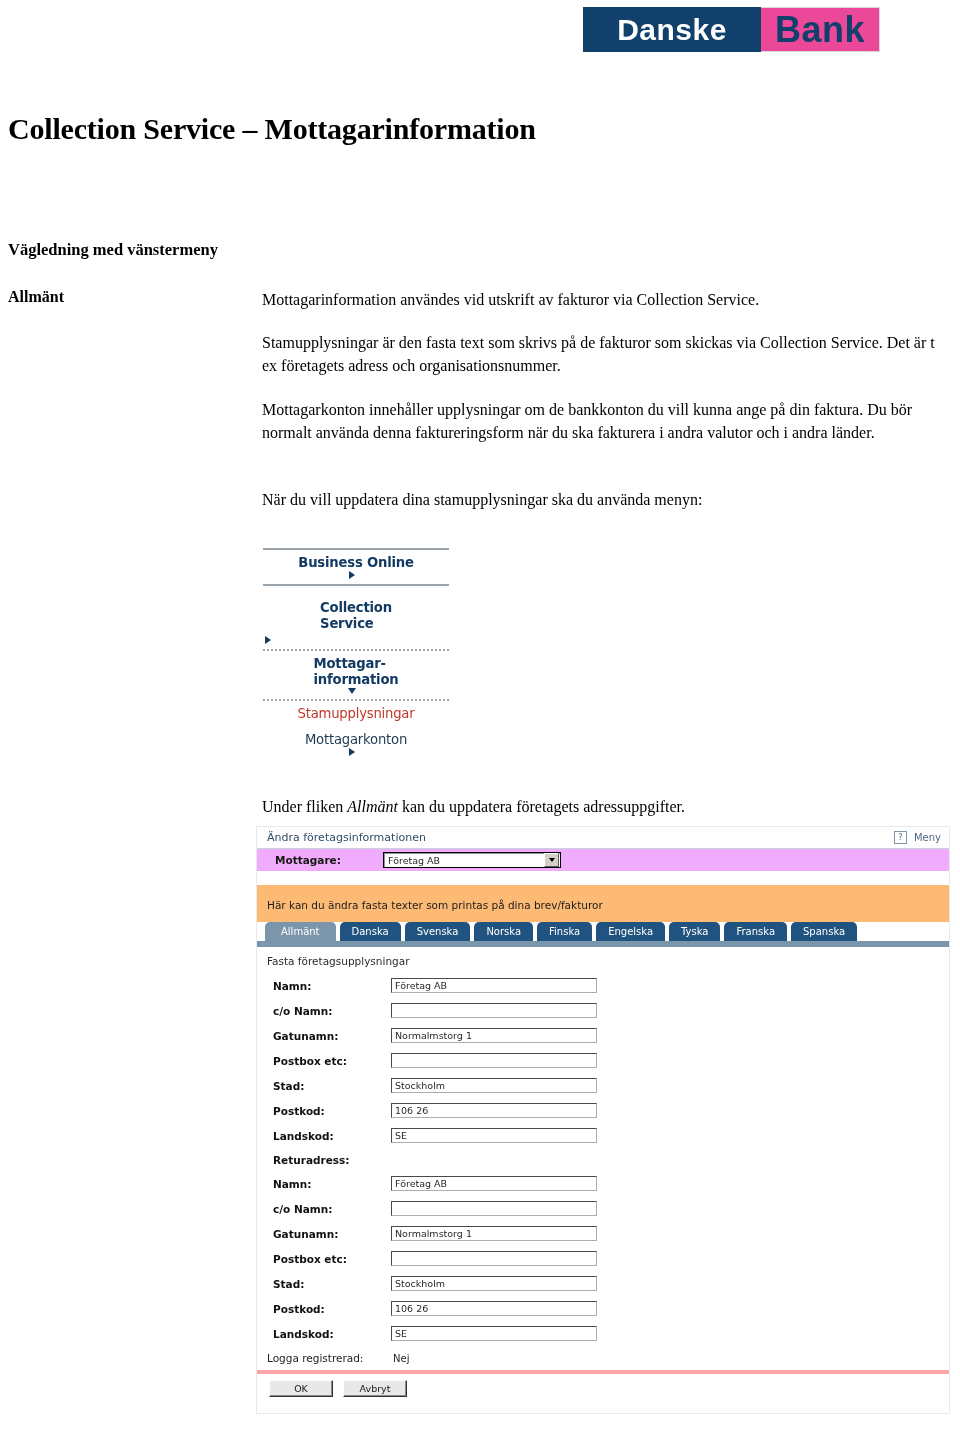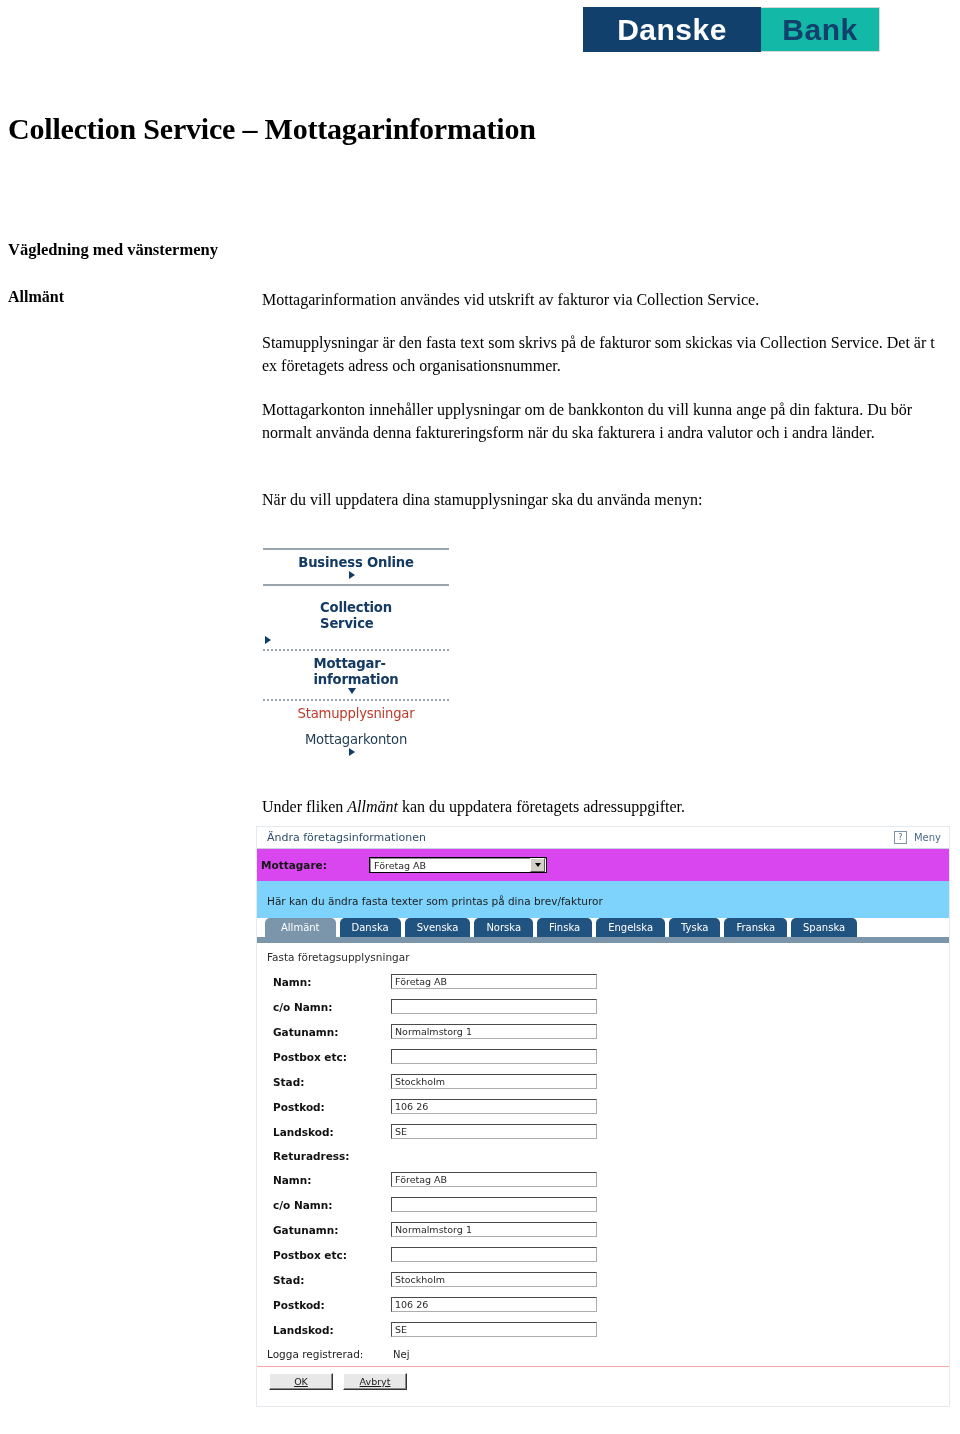--- a/index.html
+++ b/index.html
@@ -32,29 +32,29 @@
     flex: 0 0 178px;
     display: flex;
     align-items: center;
     justify-content: center;
     font-family: "Liberation Sans", sans-serif;
     font-weight: bold;
     font-size: 30px;
     letter-spacing: 0.5px;
   }
   .logo-bank {
-    background: #14b8a6;
+    background: #ec4899;
     color: #10406b;
     flex: 1 1 auto;
     display: flex;
     align-items: center;
     justify-content: center;
     font-family: "Liberation Sans", sans-serif;
     font-weight: bold;
-    font-size: 30px;
+    font-size: 36px;
     letter-spacing: 0.5px;
     border: 1px solid #d8d8d8;
     border-left: none;
     text-align: center;
   }
 
   
   .doc-title {
     position: absolute;
     top: 112px;
@@ -195,25 +195,25 @@
     justify-content: center;
     width: 11px;
     height: 11px;
     border: 1px solid #7e94a8;
     color: #4c6b86;
     font-size: 8px;
     line-height: 1;
     font-family: "DejaVu Sans", sans-serif;
   }
   .app-recipient {
-    background: #d946ef;
-    height: 32px;
-    display: flex;
-    align-items: center;
-    padding-left: 4px;
+    background: #f0abfc;
+    height: 22px;
+    display: flex;
+    align-items: center;
+    padding-left: 18px;
   }
   .app-recipient .rlabel {
     font-weight: bold;
     font-size: 10.5px;
     width: 108px;
     color: #161616;
   }
   .combo {
     width: 178px;
     height: 16px;
@@ -247,21 +247,22 @@
   .caret-dn {
     width: 0; height: 0;
     border-top: 4px solid #000;
     border-left: 3px solid transparent;
     border-right: 3px solid transparent;
   }
   .app-hint {
     padding: 14px 0 11px 10px;
     font-size: 10.5px;
     color: #1d1d1d;
-    background: #7dd3fc;
+    background: #fdba74;
+    margin-top: 14px;
   }
   .tabstrip {
     display: flex;
     align-items: flex-end;
     padding-left: 8px;
     background: #ffffff;
     border-bottom: 6px solid #7b95ab;
   }
   .tab {
     height: 19px;
@@ -327,26 +328,25 @@
     align-items: center;
     height: 24px;
   }
   .static-row .flabel { width: 124px; }
   .static-val {
     font-size: 10px;
     color: #1f1f1f;
     padding-left: 2px;
   }
   .btnbar {
-    border-top: 1px solid #fca5a5;
+    border-top: 4px solid #fca5a5;
     padding: 6px 0 8px 12px;
     display: flex;
     gap: 10px;
     background: #ffffff;
-    text-decoration: underline;
   }
   .winbtn {
     min-width: 64px;
     height: 17px;
     background: #e8e8e8;
     border: 1px solid #ffffff;
     border-right-color: #333333;
     border-bottom-color: #333333;
     box-shadow: inset -1px -1px 0 #8a8a8a;
     display: flex;

